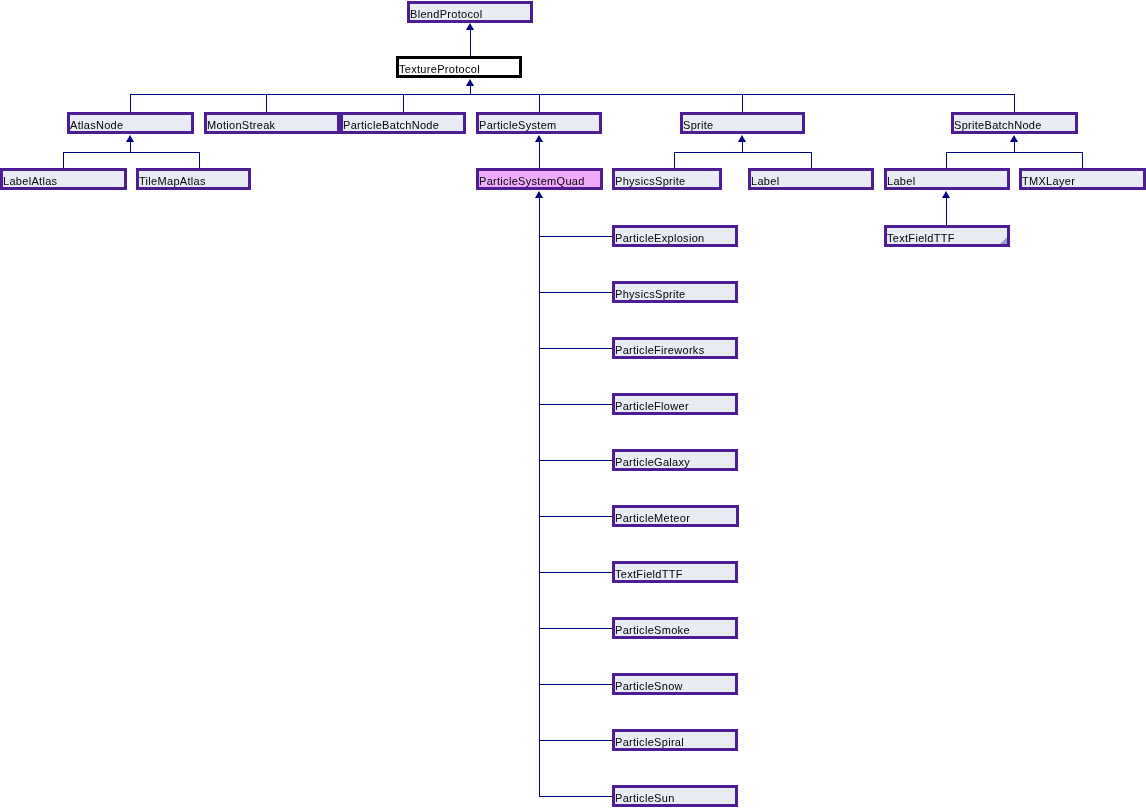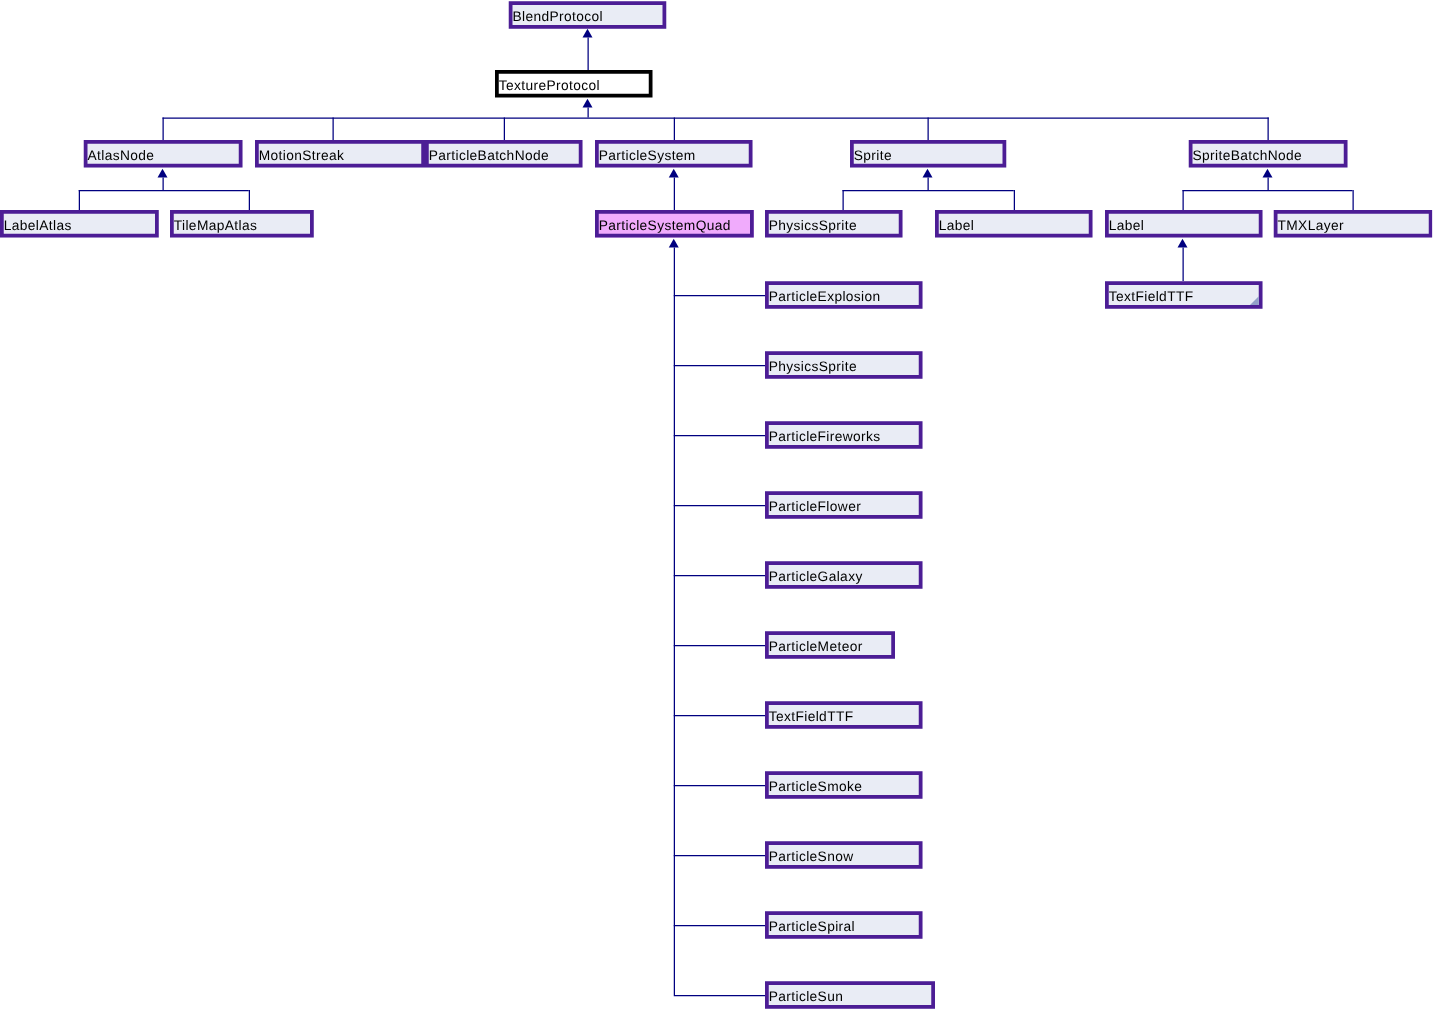--- a/index.html
+++ b/index.html
@@ -105,20 +105,20 @@
   <div class="node" style="left:884px;top:225px;width:126px">
     <span>TextFieldTTF</span>
     <span class="fold-corner"></span>
   </div>
 
   <div class="node" style="left:612px;top:225px;width:126px">ParticleExplosion</div>
   <div class="node" style="left:612px;top:281px;width:126px">PhysicsSprite</div>
   <div class="node" style="left:612px;top:337px;width:126px">ParticleFireworks</div>
   <div class="node" style="left:612px;top:393px;width:126px">ParticleFlower</div>
   <div class="node" style="left:612px;top:449px;width:126px">ParticleGalaxy</div>
-  <div class="node" style="left:612px;top:505px;width:104px">ParticleMeteor</div>
+  <div class="node" style="left:612px;top:505px;width:127px">ParticleMeteor</div>
   <div class="node" style="left:612px;top:561px;width:126px">TextFieldTTF</div>
   <div class="node" style="left:612px;top:617px;width:126px">ParticleSmoke</div>
   <div class="node" style="left:612px;top:673px;width:126px">ParticleSnow</div>
   <div class="node" style="left:612px;top:729px;width:126px">ParticleSpiral</div>
-  <div class="node" style="left:612px;top:785px;width:136px">ParticleSun</div>
+  <div class="node" style="left:612px;top:785px;width:126px">ParticleSun</div>
 
 </div>
 
 </body></html>

